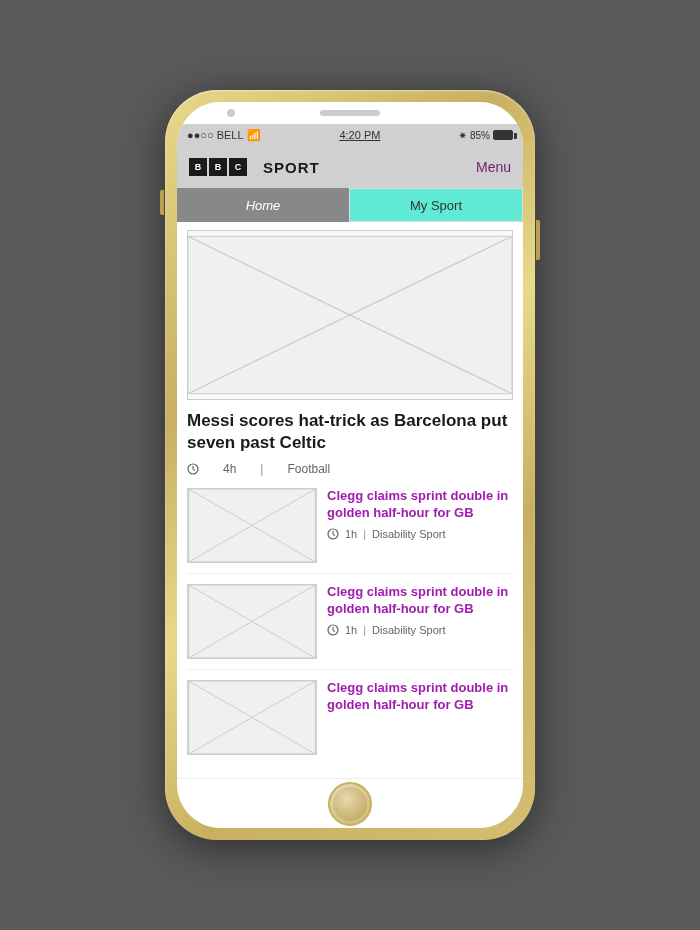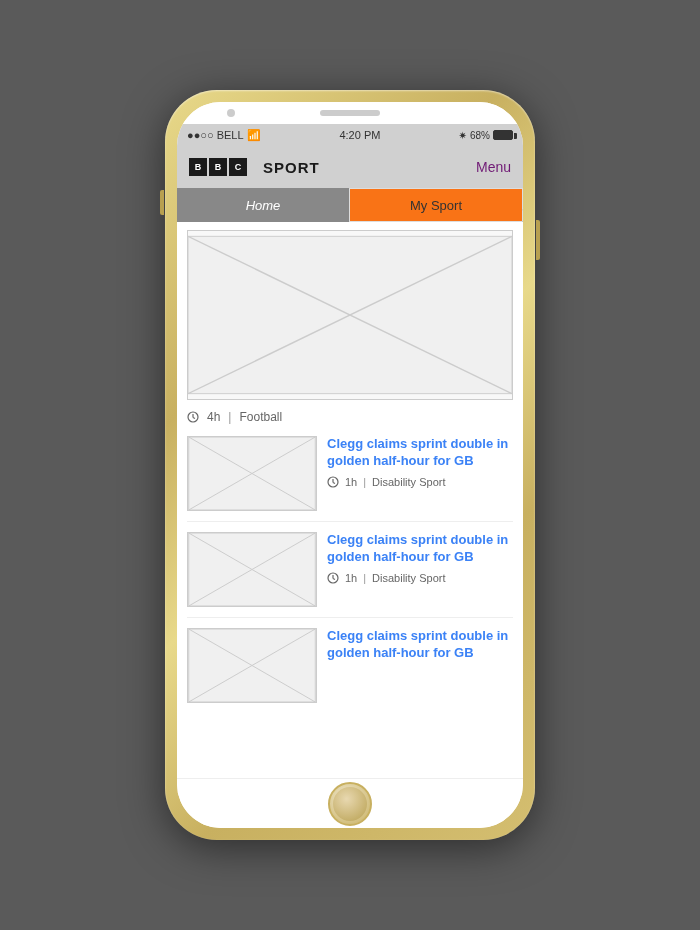--- a/index.html
+++ b/index.html
@@ -72,20 +72,21 @@
     }
 
     .status-left {
       display: flex;
       align-items: center;
       gap: 4px;
     }
 
     .status-center {
       font-weight: 500;
+      text-decoration: underline;
     }
 
     .status-right {
       display: flex;
       align-items: center;
       gap: 3px;
       font-size: 10px;
     }
 
     .battery-icon {
@@ -172,21 +173,21 @@
       cursor: pointer;
     }
 
     .nav-tab.active {
       background: #888;
       color: #fff;
       font-style: italic;
     }
 
     .nav-tab.inactive {
-      background: #f97316;
+      background: #5eead4;
       color: #333;
       border: 1px solid #ddd;
     }
 
     
     .content-area {
       padding: 8px 10px;
       overflow-y: auto;
       height: calc(100% - 22px - 22px - 42px - 34px - 50px);
     }
@@ -226,21 +227,21 @@
       font-size: 17px;
       font-weight: bold;
       color: #1a1a1a;
       line-height: 1.3;
       margin-bottom: 8px;
     }
 
     .article-meta {
       display: flex;
       align-items: center;
-      gap: 8px;
+      gap: 24px;
       font-size: 12px;
       color: #666;
       margin-bottom: 12px;
     }
 
     .meta-separator {
       color: #999;
     }
 
     .clock-icon {
@@ -258,21 +259,21 @@
       border-bottom: 1px solid #eee;
     }
 
     .article-item-content {
       flex: 1;
     }
 
     .article-item-title {
       font-size: 13px;
       font-weight: bold;
-      color: #3b82f6;
+      color: #a21caf;
       line-height: 1.3;
       margin-bottom: 6px;
     }
 
     .article-item-meta {
       display: flex;
       align-items: center;
       gap: 6px;
       font-size: 11px;
       color: #666;
@@ -350,21 +351,21 @@
     </div>
 
     <div class="status-bar">
       <div class="status-left">
         <span>●●○○ BELL</span>
         <span>📶</span>
       </div>
       <div class="status-center">4:20 PM</div>
       <div class="status-right">
         <span>✷</span>
-        <span>68%</span>
+        <span>85%</span>
         <span class="battery-icon"></span>
       </div>
     </div>
 
     <div class="bbc-header">
       <div class="bbc-logo">
         <div class="bbc-boxes">
           <div class="bbc-box">B</div>
           <div class="bbc-box">B</div>
           <div class="bbc-box">C</div>
@@ -387,20 +388,21 @@
     <div class="content-area">
 
       <div class="placeholder-img">
         <svg viewBox="0 0 350 170" xmlns="http://www.w3.org/2000/svg">
           <rect width="350" height="170" fill="#f0f0f0" stroke="#ccc" stroke-width="1"></rect>
           <line x1="0" y1="0" x2="350" y2="170" stroke="#ccc" stroke-width="1.5"></line>
           <line x1="350" y1="0" x2="0" y2="170" stroke="#ccc" stroke-width="1.5"></line>
         </svg>
       </div>
 
+      <div class="main-headline">Messi scores hat-trick as Barcelona put seven past Celtic</div>
 
       <div class="article-meta">
         <svg class="clock-icon" viewBox="0 0 12 12" xmlns="http://www.w3.org/2000/svg">
           <circle cx="6" cy="6" r="5" fill="none" stroke="#666" stroke-width="1.2"></circle>
           <line x1="6" y1="3" x2="6" y2="6.5" stroke="#666" stroke-width="1.2"></line>
           <line x1="6" y1="6.5" x2="8" y2="7.5" stroke="#666" stroke-width="1.2"></line>
         </svg>
         <span>4h</span>
         <span class="meta-separator">|</span>
         <span>Football</span>

